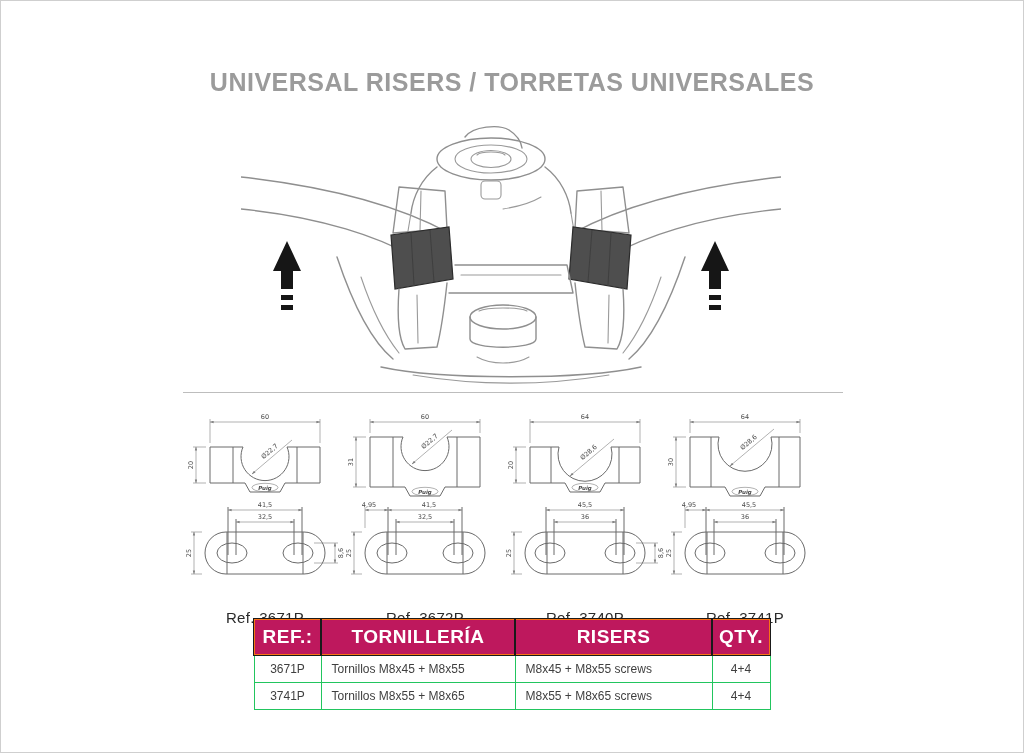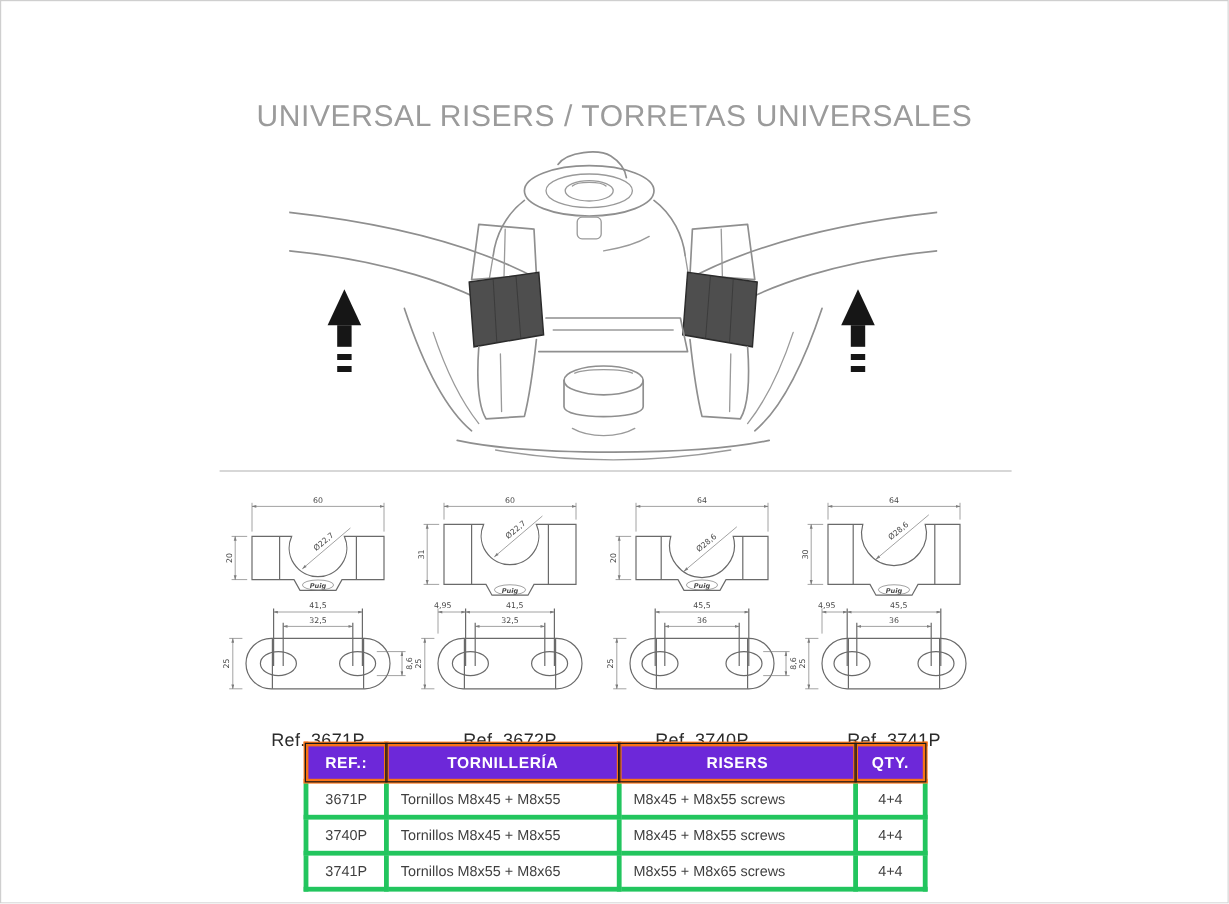--- a/index.html
+++ b/index.html
@@ -1,20 +1,20 @@
 <!DOCTYPE html>
 <html><head>
 <meta charset="utf-8">
 <style>
   html,body{margin:0;padding:0;background:#fff;}
   #frame{position:relative;width:1022px;height:751px;background:#fff;border:1px solid #cfcfcf;
          font-family:"Liberation Sans",sans-serif;overflow:hidden;}
   
-  .title{position:absolute;top:82px;left:0;width:100%;text-align:center;
-         font-size:25px;font-weight:normal;color:#9b9b9b;letter-spacing:.5px;}
+  .title{position:absolute;top:67px;left:0;width:100%;text-align:center;
+         font-size:25px;font-weight:bold;color:#9b9b9b;letter-spacing:.5px;}
   
   .divider{position:absolute;top:391px;left:182px;width:660px;height:1px;background:#bdbdbd;}
   
   .illu{position:absolute;top:116px;left:240px;width:540px;height:272px;}
   .il{fill:none;stroke:#8f8f8f;stroke-width:1.4;stroke-linecap:round;stroke-linejoin:round;}
   .il2{fill:none;stroke:#9a9a9a;stroke-width:1.1;stroke-linecap:round;}
   .blk{fill:#4e4e4e;stroke:#2b2b2b;stroke-width:1.2;}
   .blkline{fill:none;stroke:#2b2b2b;stroke-width:.8;opacity:.55;}
   .arr{fill:#161616;}
   
@@ -24,23 +24,23 @@
   .o{fill:none;stroke:#6a6a6a;stroke-width:1;}
   .d{fill:none;stroke:#7d7d7d;stroke-width:.6;}
   .m2{marker-start:url(#as);marker-end:url(#ae);}
   .m1{marker-start:url(#as);}
   .t{font-family:"DejaVu Sans",sans-serif;font-size:6.5px;fill:#4a4a4a;text-anchor:middle;}
   .lg{font-family:"DejaVu Sans",sans-serif;font-style:italic;font-weight:bold;font-size:5.5px;
       fill:#4a4a4a;text-anchor:middle;}
   
   .tblwrap{position:absolute;top:617px;left:252px;}
   table{border-collapse:collapse;table-layout:fixed;width:516px;}
-  th{background:#6d28d9;color:#fff;font-size:13px;font-weight:bold;letter-spacing:.5px;
-     padding:6px 4px;border:4px solid #f97316;outline:1px solid #1a1a1a;}
-  td{border:4px solid #22c55e;font-size:12px;color:#3f3f3f;padding:6px 10px;background:#fff;}
+  th{background:#be185d;color:#fff;font-size:19px;font-weight:bold;letter-spacing:.5px;
+     padding:6px 4px;border:2px solid #f97316;outline:1px solid #1a1a1a;}
+  td{border:1px solid #22c55e;font-size:12px;color:#3f3f3f;padding:6px 10px;background:#fff;}
   td.c{text-align:center;padding:6px 2px;}
   tbody tr{height:26px;}
 </style>
 </head>
 <body>
 
 <svg width="0" height="0" style="position:absolute">
   <defs>
     <marker id="ae" markerWidth="7" markerHeight="5" refX="6" refY="2" orient="auto">
       <path d="M0,0 L6.5,2 L0,4 Z" fill="#7d7d7d"></path>
@@ -307,26 +307,20 @@
         </tr>
       </thead>
       <tbody>
         <tr>
           <td class="c">3671P</td>
           <td>Tornillos M8x45 + M8x55</td>
           <td>M8x45 + M8x55 screws</td>
           <td class="c">4+4</td>
         </tr>
         <tr>
-          <td class="c">3740P</td>
-          <td>Tornillos M8x45 + M8x55</td>
-          <td>M8x45 + M8x55 screws</td>
-          <td class="c">4+4</td>
-        </tr>
-        <tr>
           <td class="c">3741P</td>
           <td>Tornillos M8x55 + M8x65</td>
           <td>M8x55 + M8x65 screws</td>
           <td class="c">4+4</td>
         </tr>
       </tbody>
     </table>
   </div>
 
 </div>

